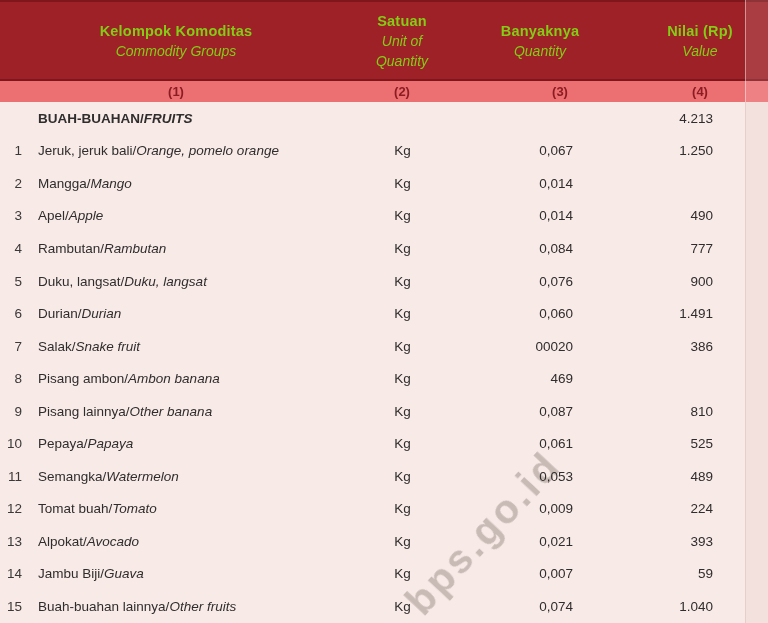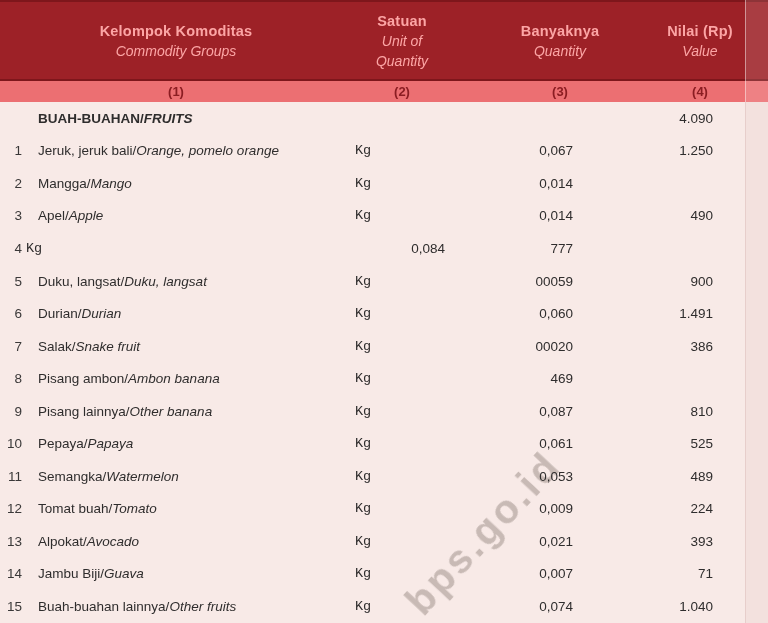--- a/index.html
+++ b/index.html
@@ -12,32 +12,32 @@
   }
   .page { position: absolute; inset: 0; }
 
   
   .table-header {
     position: absolute; left: 0; top: 0; width: 768px; height: 81px;
     background: #9d2127;
     border-top: 2px solid #7e161b;
     border-bottom: 2px solid #7e161b;
     box-sizing: border-box;
-    color: #fca5a5;
+    color: #84cc16;
   }
   .hcell {
     position: absolute; top: 0; height: 77px; width: 220px;
     display: flex; flex-direction: column; justify-content: center; align-items: center;
     text-align: center; line-height: 20px;
   }
   .hcell .bold { font-weight: bold; font-size: 14.5px; letter-spacing: .2px; }
   .hcell .ital { font-style: italic; font-size: 14px; }
   .hcell-1 { left: 66px; }
   .hcell-2 { left: 292px; }
-  .hcell-3 { left: 450px; }
+  .hcell-3 { left: 430px; }
   .hcell-4 { left: 590px; }
 
   
   .index-band {
     position: absolute; left: 0; top: 81px; width: 768px; height: 21px;
     background: #ec6f72;
     color: #8b1d22; font-weight: bold; font-size: 13px;
   }
   .icell {
     position: absolute; top: 0; height: 21px; width: 220px;
@@ -78,21 +78,21 @@
     color: #2f2d2d; font-size: 13.5px;
   }
   .row {
     display: grid;
     grid-template-columns: 26px 329px 95px 128px 140px 1fr;
     align-items: center;
     height: 32.56px;
   }
   .cell-num  { text-align: right; padding-right: 4px; color: #3a3838; }
   .cell-name { padding-left: 12px; white-space: nowrap; }
-  .cell-unit { text-align: left; font-family: Liberation Mono, monospace; }
+  .cell-unit { text-align: center; }
   .cell-qty  { text-align: right; padding-right: 5px; }
   .cell-val  { text-align: right; padding-right: 5px; }
   .name-en   { font-style: italic; }
   .row.group .cell-name { font-weight: bold; }
   .row.group .cell-val  { font-weight: normal; }
   .row.group .name-en   { font-weight: bold; }
 </style>
 </head>
 <body>
 
@@ -129,21 +129,21 @@
   <div class="edge-strip-body"></div>
 
   <div class="watermark">bps.go.id</div>
 
   <div class="rows" id="rows-container">
       <div class="row group">
         <div class="cell-num"></div>
         <div class="cell-name"><span>BUAH-BUAHAN</span><span>/</span><span class="name-en">FRUITS</span></div>
         <div class="cell-unit"></div>
         <div class="cell-qty"></div>
-        <div class="cell-val">4.090</div>
+        <div class="cell-val">4.213</div>
         <div class="cell-rest"></div>
       </div>
       <div class="row">
         <div class="cell-num">1</div>
         <div class="cell-name"><span>Jeruk, jeruk bali</span><span>/</span><span class="name-en">Orange, pomelo orange</span></div>
         <div class="cell-unit">Kg</div>
         <div class="cell-qty">0,067</div>
         <div class="cell-val">1.250</div>
         <div class="cell-rest"></div>
       </div>
@@ -157,30 +157,31 @@
       <div class="row">
         <div class="cell-num">3</div>
         <div class="cell-name"><span>Apel</span><span>/</span><span class="name-en">Apple</span></div>
         <div class="cell-unit">Kg</div>
         <div class="cell-qty">0,014</div>
         <div class="cell-val">490</div>
         <div class="cell-rest"></div>
       </div>
       <div class="row">
         <div class="cell-num">4</div>
+        <div class="cell-name"><span>Rambutan</span><span>/</span><span class="name-en">Rambutan</span></div>
         <div class="cell-unit">Kg</div>
         <div class="cell-qty">0,084</div>
         <div class="cell-val">777</div>
         <div class="cell-rest"></div>
       </div>
       <div class="row">
         <div class="cell-num">5</div>
         <div class="cell-name"><span>Duku, langsat</span><span>/</span><span class="name-en">Duku, langsat</span></div>
         <div class="cell-unit">Kg</div>
-        <div class="cell-qty">00059</div>
+        <div class="cell-qty">0,076</div>
         <div class="cell-val">900</div>
         <div class="cell-rest"></div>
       </div>
       <div class="row">
         <div class="cell-num">6</div>
         <div class="cell-name"><span>Durian</span><span>/</span><span class="name-en">Durian</span></div>
         <div class="cell-unit">Kg</div>
         <div class="cell-qty">0,060</div>
         <div class="cell-val">1.491</div>
         <div class="cell-rest"></div>
@@ -238,21 +239,21 @@
         <div class="cell-unit">Kg</div>
         <div class="cell-qty">0,021</div>
         <div class="cell-val">393</div>
         <div class="cell-rest"></div>
       </div>
       <div class="row">
         <div class="cell-num">14</div>
         <div class="cell-name"><span>Jambu Biji</span><span>/</span><span class="name-en">Guava</span></div>
         <div class="cell-unit">Kg</div>
         <div class="cell-qty">0,007</div>
-        <div class="cell-val">71</div>
+        <div class="cell-val">59</div>
         <div class="cell-rest"></div>
       </div>
       <div class="row">
         <div class="cell-num">15</div>
         <div class="cell-name"><span>Buah-buahan lainnya</span><span>/</span><span class="name-en">Other fruits</span></div>
         <div class="cell-unit">Kg</div>
         <div class="cell-qty">0,074</div>
         <div class="cell-val">1.040</div>
         <div class="cell-rest"></div>
       </div>

